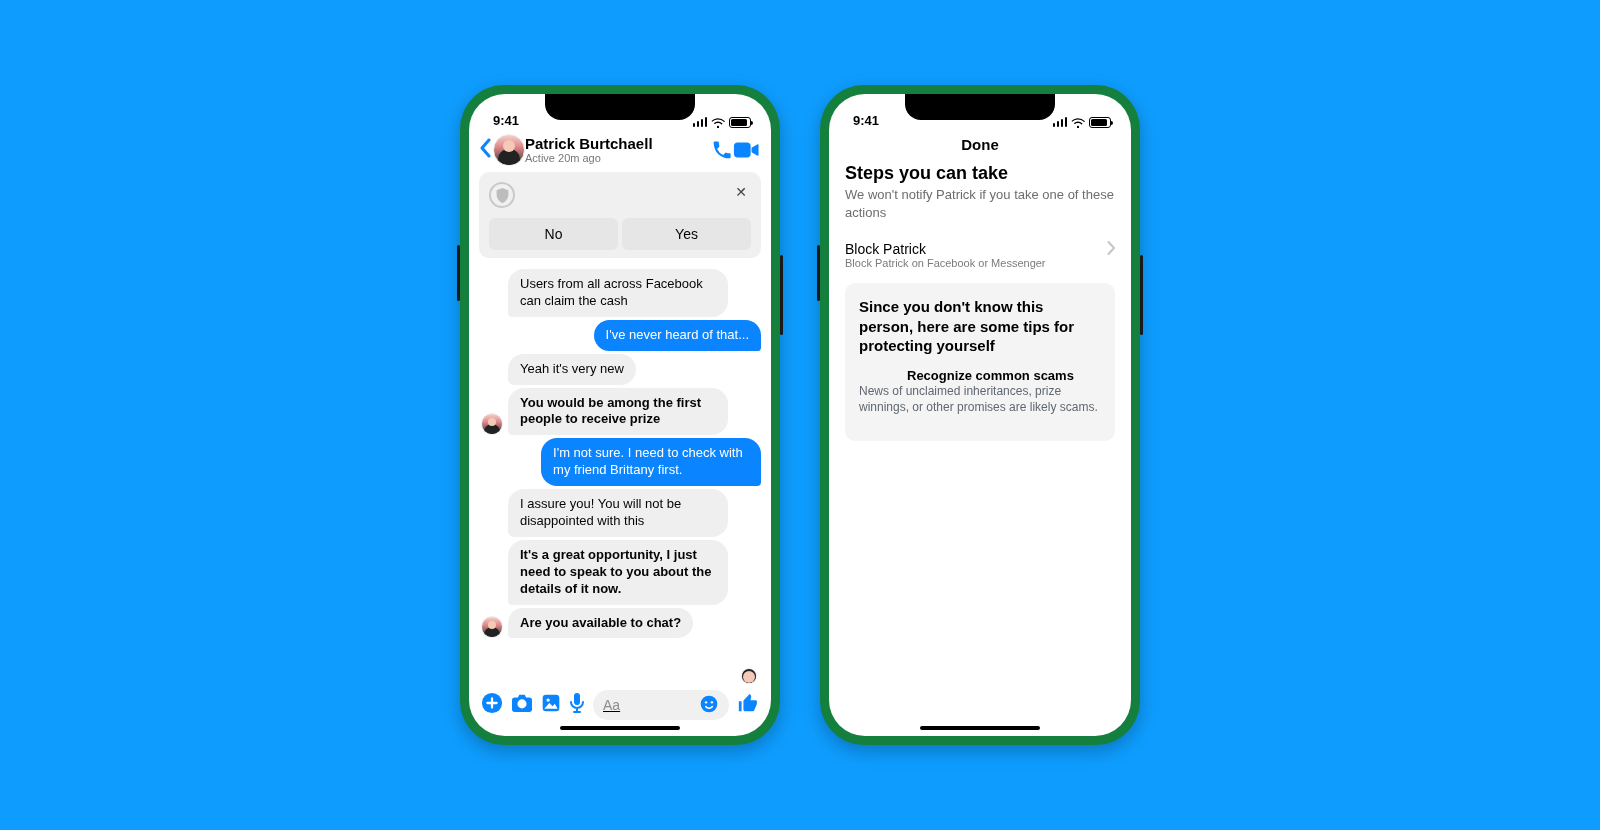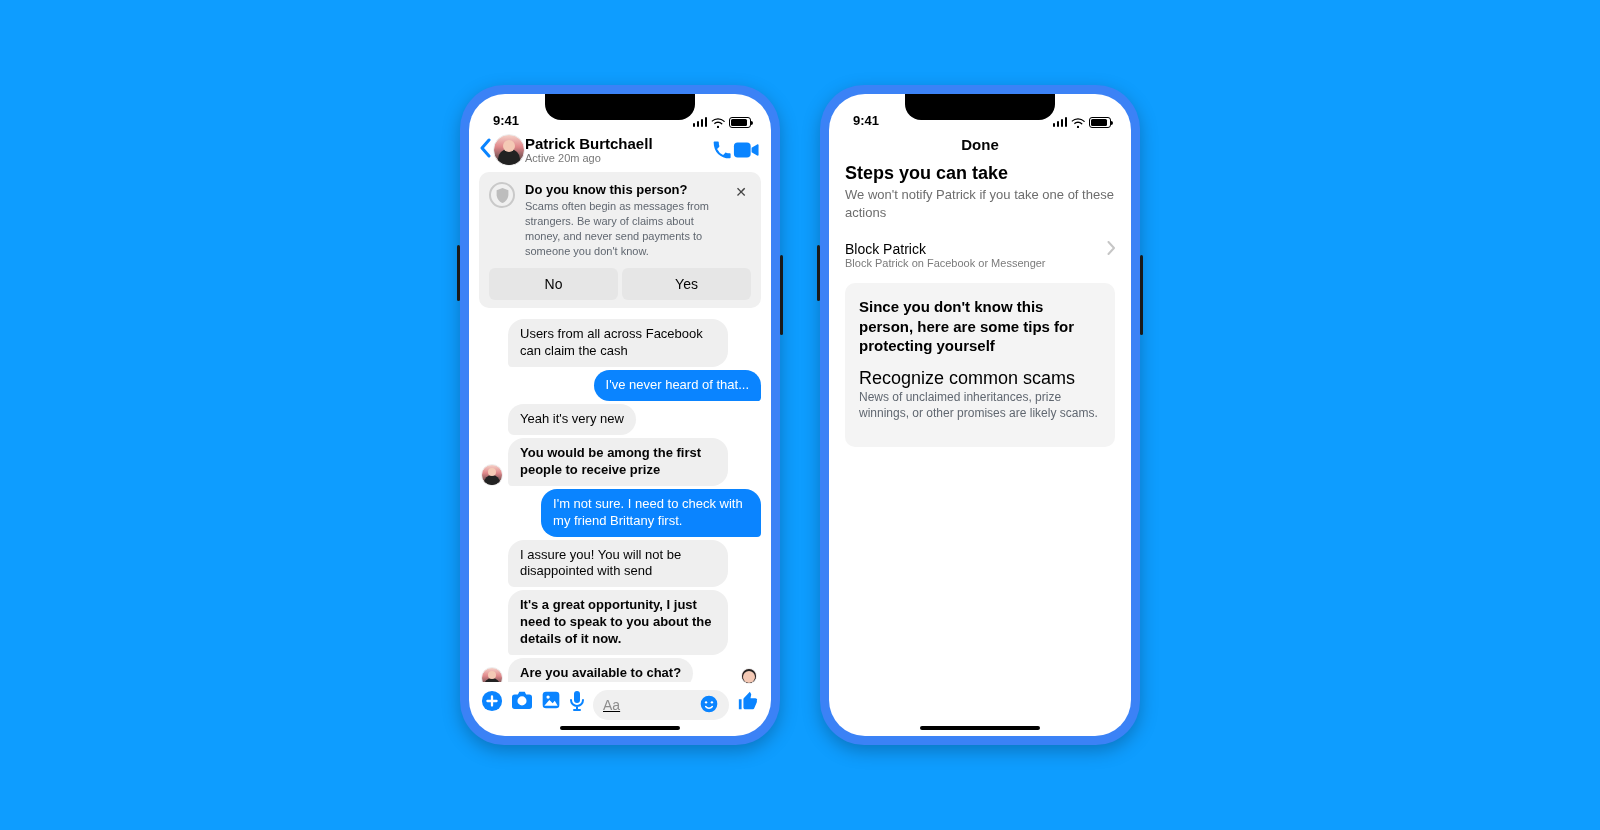--- a/index.html
+++ b/index.html
@@ -1,18 +1,18 @@
 <!DOCTYPE html>
 <html><head>
 <meta charset="utf-8">
 <style>
   * { box-sizing: border-box; margin: 0; padding: 0; font-family: -apple-system, BlinkMacSystemFont, "Segoe UI", Helvetica, Arial, sans-serif; -webkit-font-smoothing: antialiased; }
   body { background: #0e9dff; width: 1600px; height: 830px; display: flex; justify-content: center; align-items: center; gap: 40px; }
   .phone {
-    width: 320px; height: 660px; border-radius: 44px; background: #3b82f6;
+    width: 320px; height: 660px; border-radius: 44px; background: #15803d;
     padding: 9px; position: relative; box-shadow: 0 6px 18px rgba(0,0,0,.25);
   }
   .phone::before, .phone::after{
     content:""; position:absolute; background:#1a1a1a; border-radius:2px;
   }
   .phone::before{ width:3px; height:56px; left:-3px; top:160px; }
   .phone::after{ width:3px; height:80px; right:-3px; top:170px; }
   .screen {
     width: 100%; height: 100%; background: #fff; border-radius: 36px;
     overflow: hidden; display: flex; flex-direction: column; position: relative;
@@ -69,40 +69,40 @@
   .msgrow.in .bubble.first{ border-radius:16px 16px 16px 6px;}
   .msgrow.in .bubble.last{ border-radius:6px 16px 16px 16px;}
   .msgrow.out{ justify-content:flex-end;}
   .msgrow.out .bubble{ background:#0a84ff; color:#fff; border-radius:16px 16px 4px 16px;}
   .bubble{ max-width: 78%; padding:7px 12px; font-size:13px; line-height:1.3;}
   .av-slot{ width:26px; display:flex; justify-content:center; margin-right:3px;}
   .seen-av{ position:absolute; right:14px; bottom:52px;}
   .seen-av .avatar{ width:16px; height:16px;}
 
   
-  .composer{ display:flex; align-items:flex-start; gap:8px; padding:8px 12px 16px 12px;text-decoration:underline;}
+  .composer{ display:flex; align-items:center; gap:8px; padding:8px 12px 16px 12px;text-decoration:underline;}
   .c-icon{ color:#0a84ff;}
   .c-input{ flex:1; background:#f0f0f0; border-radius:18px; height:30px; display:flex; align-items:center; padding:0 10px; justify-content:space-between;}
   .c-input span{ color:#8d8d8d; font-size:14px;}
   .c-input .smile{ color:#0a84ff;}
 
   
   .sheet-header{ display:flex; justify-content:center; padding: 6px 16px 2px 16px;}
   .done-btn{ background:none; border:none; font-size:15px; font-weight:600; color:#050505; cursor:pointer;}
   .sheet{ padding: 8px 16px 0 16px; font-size:13px;}
   .s-title{ font-size:18px; font-weight:800; margin-bottom:2px;}
   .s-sub{ color:#6d6d6d; font-size:13px; line-height:1.35; margin-bottom:16px;}
   .s-row{ display:flex; align-items:flex-start; justify-content:space-between; padding:4px 0 14px 0;}
   .s-row-t{ font-size:14px; font-weight:500;}
   .s-row-s{ color:#7b7b7b; font-size:11px;}
   .chev{ color:#c0c0c0;}
   .tips-card{ background:#f4f4f4; border-radius:10px; padding:14px;}
   .tips-head{ font-size:15px; font-weight:700; line-height:1.3; margin-bottom:12px;}
   .tip{ margin-bottom:12px;}
-  .tip-t{ font-size:18px; font-weight:400;}
+  .tip-t{ font-size:13px; font-weight:700;margin-left:48px;}
   .tip-b{ font-size:12px; color:#606770; line-height:1.35;}
 </style>
 </head>
 <body>
 
 <div class="phone">
   <div class="screen">
     <div class="notch"></div>
     <div class="statusbar">
       <span>9:41</span>
@@ -147,24 +147,20 @@
       </div>
     </div>
 
     <div class="banner">
       <div class="b-top">
         <div class="shield-ring">
           <svg width="13" height="15" viewBox="0 0 24 28">
               <path fill="#bdbdbd" d="M12 0 1 4v8c0 7 4.7 13.5 11 16 6.3-2.5 11-9 11-16V4L12 0z"></path>
             </svg>
         </div>
-        <div style="flex:1">
-          <div class="b-title">Do you know this person?</div>
-          <div class="b-body">Scams often begin as messages from strangers. Be wary of claims about money, and never send payments to someone you don't know.</div>
-        </div>
         <button class="b-close">✕</button>
       </div>
       <div class="b-btns">
         <button class="b-btn">No</button>
         <button class="b-btn">Yes</button>
       </div>
     </div>
 
     <div class="messages">
       <div class="msgrow in">
@@ -182,21 +178,21 @@
           <div class="av-slot">
             <div class="avatar small av-sm"></div>
           </div>
           <div class="bubble last">You would be among the first people to receive prize</div>
         </div>
       <div class="msgrow out">
           <div class="bubble">I'm not sure. I need to check with my friend Brittany first.</div>
         </div>
       <div class="msgrow in">
           <div class="av-slot"></div>
-          <div class="bubble first">I assure you! You will not be disappointed with send</div>
+          <div class="bubble first">I assure you! You will not be disappointed with this</div>
         </div>
       <div class="msgrow in">
           <div class="av-slot"></div>
           <div class="bubble mid">It's a great opportunity, I just need to speak to you about the details of it now.</div>
         </div>
       <div class="msgrow in">
           <div class="av-slot">
             <div class="avatar small av-sm"></div>
           </div>
           <div class="bubble last">Are you available to chat?</div>

